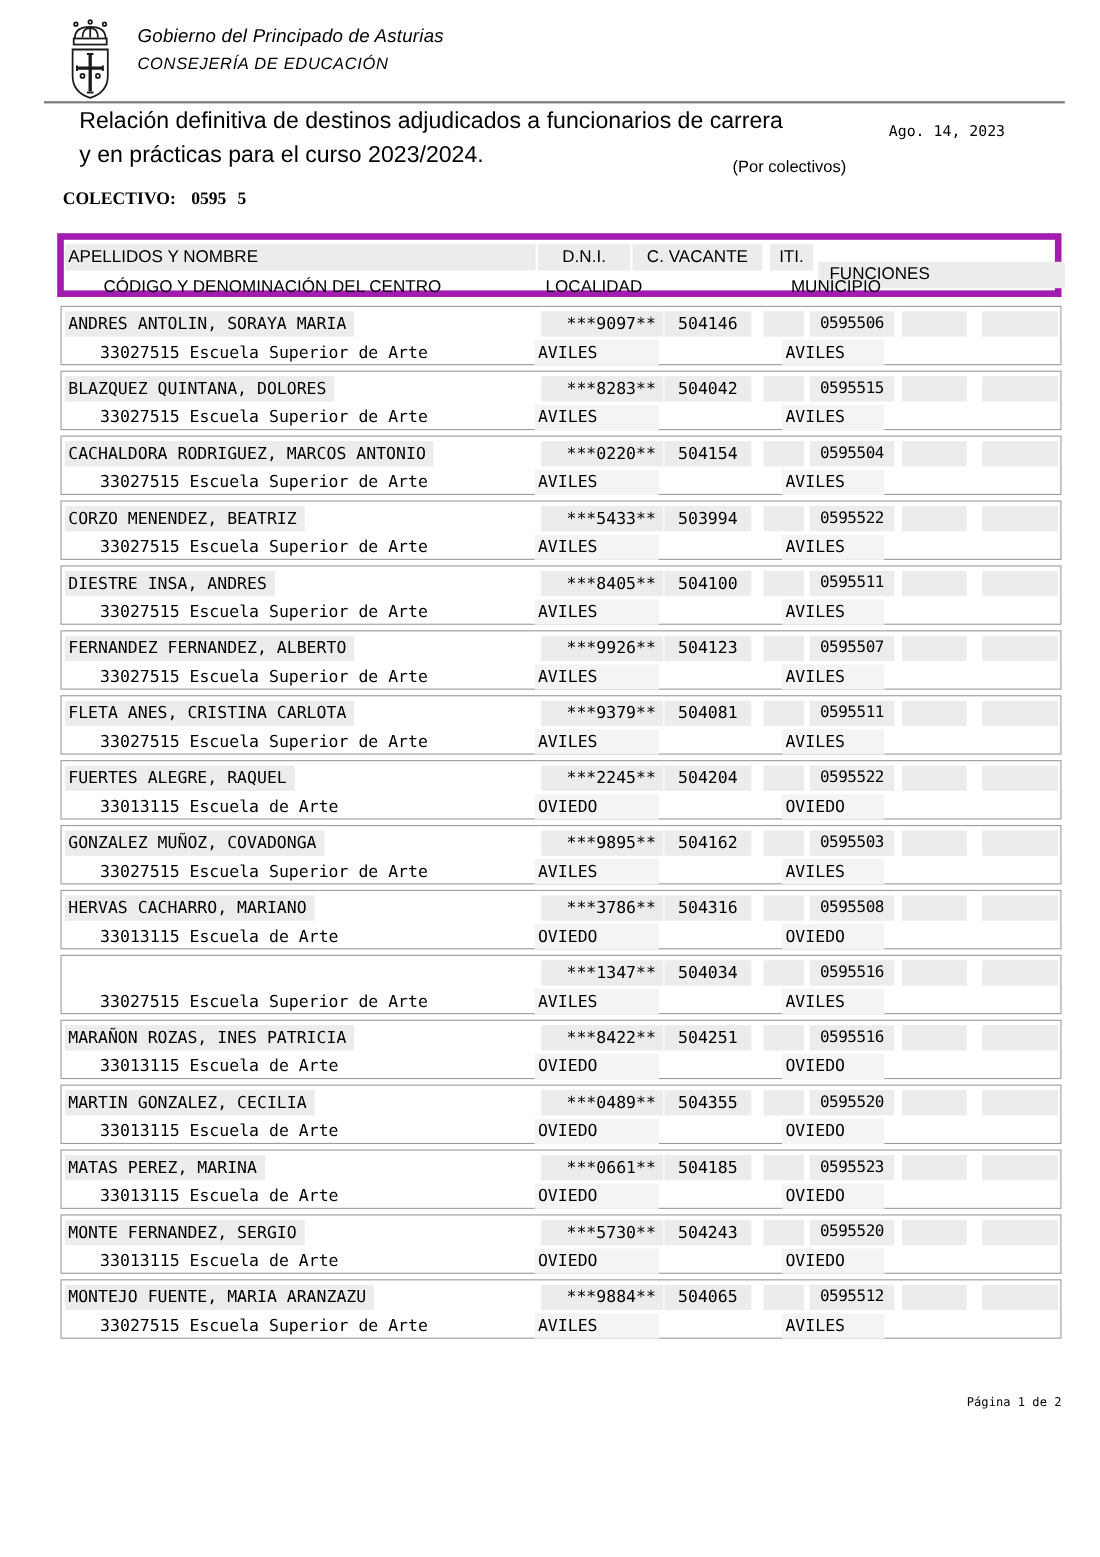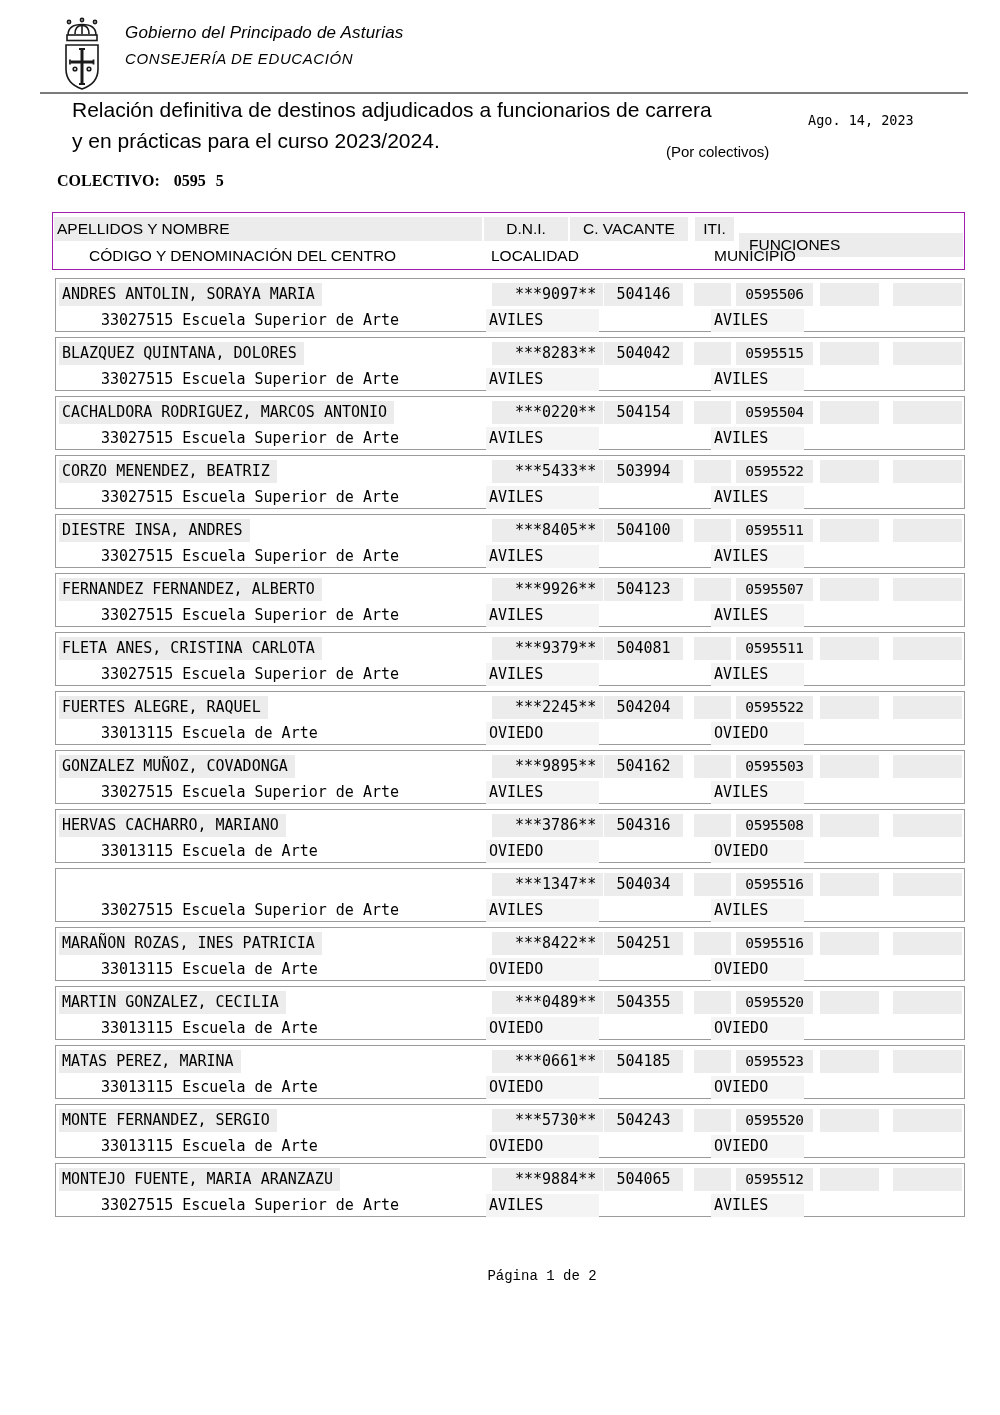--- a/index.html
+++ b/index.html
@@ -17,21 +17,21 @@
   .top-rule { position:absolute; top:92px; left:40px; width:928px; height:0; border:none; border-top:2px solid #7a7a7a; }
   
   .title { position:absolute; top:94px; left:72px; font-family:"Liberation Sans", sans-serif; font-size:21px; line-height:31px; }
   .date { position:absolute; top:112px; left:808px; font-size:13.5px; }
   .por-colectivos { position:absolute; top:143px; left:666px; font-family:"Liberation Sans", sans-serif; font-size:15px; }
   .colectivo { position:absolute; top:172px; left:57px; font-family:"Liberation Serif", serif; font-weight:bold; font-size:16px; }
   .colectivo span { margin-right:14px; }
   .colectivo .cd { margin-right:10px; }
   
   .thead { position:absolute; top:212px; left:52px; width:913px; height:58px;
-           border:1px solid #a21caf; background:#fff;
+           border:6px solid #a21caf; background:#fff;
            font-family:"Liberation Sans", sans-serif; font-size:15.5px; }
   .hc { position:absolute; top:4px; height:24px; line-height:24px; background:#ececec; white-space:nowrap; }
   .h-apellidos { left:1px;  width:428px; padding-left:3px; }
   .h-dni       { left:431px; width:84px; text-align:center; }
   .h-cvac      { left:517px; width:118px; text-align:center; }
   .h-iti       { left:642px; width:39px; text-align:center; }
   .h-func      { left:686px; width:224px; padding-left:10px;margin-top:16px; }
   .h2 { position:absolute; top:32px; height:22px; line-height:22px; white-space:nowrap; }
   .h-codigo    { left:36px; }
   .h-localidad { left:438px; }
@@ -43,26 +43,26 @@
   .c  { position:absolute; top:4px; height:23px; line-height:23px; background:#ececec;
         font-size:15px; white-space:nowrap; }
   .c-name { left:3px;  padding:0 7px 0 3px; }
   .c-dni  { left:436px; width:111px; padding-left:23px; }
   .c-vac  { left:548px; width:79px;  text-align:center; }
   .c-iti  { left:638px; width:37px; }
   .c-func { left:680px; width:77px;  text-align:center; font-size:14.5px; letter-spacing:-.4px; }
   .c-f2   { left:764px; width:59px; }
   .c-f3   { left:837px; width:69px; }
   .l2 { position:absolute; top:30px; height:23px; line-height:23px; font-size:15px; white-space:nowrap; }
-  .c-centro { left:45px; }
+  .c-centro { left:35px; }
   .c-loc    { left:430px; width:113px; padding-left:3px; background:#f4f4f4; }
   .c-mun    { left:655px; width:93px;  padding-left:3px; background:#f4f4f4; }
   
-  .page-footer { position:absolute; top:1268px; left:55px; width:910px; text-align:center;
-                 text-indent:64px; font-size:14px;font-family:Liberation Mono, monospace; }
+  .page-footer { position:absolute; top:1268px; left:55px; width:910px; text-align:right;
+                 text-indent:64px; font-size:11px; }
 </style>
 </head>
 <body>
 
 <div class="sheet">
 
   <div class="org-header">
     <svg class="logo" viewBox="0 0 54 76" fill="none" stroke="#1a1a1a" stroke-width="1.6">
 
       <circle cx="14" cy="6" r="1.6"></circle>

